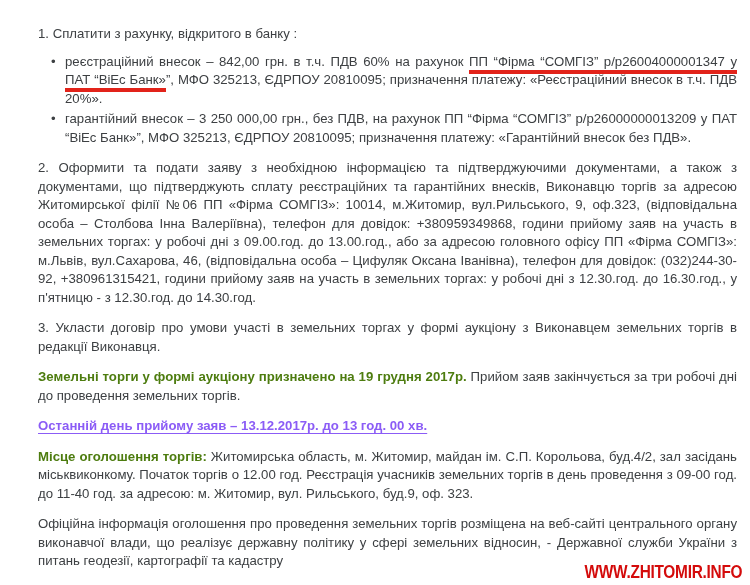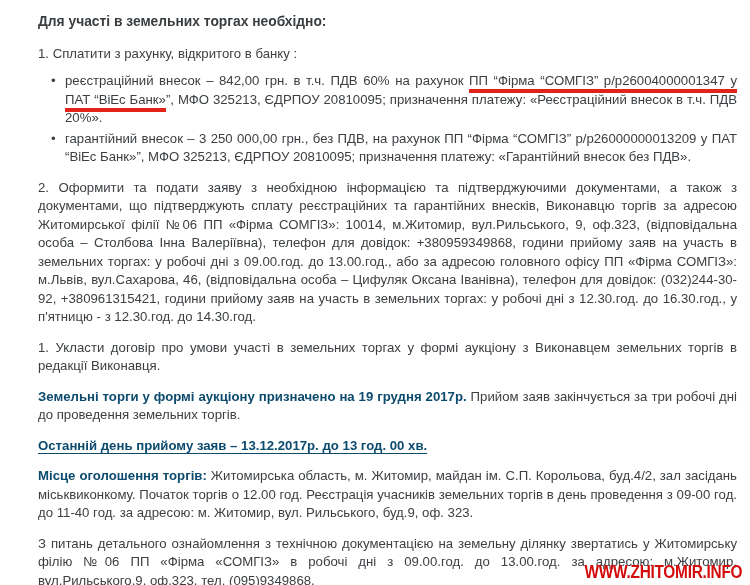--- a/index.html
+++ b/index.html
@@ -36,66 +36,64 @@
   }
   ul.payments li .bullet-dot {
     position:absolute;
     left:-14px; top:0;
     color:#3d4043;
   }
   .red-mark {
     border-bottom:4px solid #e2231a;
     padding-bottom:1px;
   }
-  b, .bold { font-weight:bold; color:#0c4a6e; }
+  b, .bold { font-weight:bold; color:#4d7c0f; }
   .deadline {
     font-weight:bold;
-    color:#0c4a6e;
+    color:#8b5cf6;
     text-decoration:underline;
     text-underline-offset:3px;
   }
   .watermark {
     position:absolute;
     right:8px; bottom:4px;
     font-weight:bold;
     font-size:17.5px;
     color:#d40b0b;
     letter-spacing:-0.3px;
     transform:scaleX(0.88);
     transform-origin:100% 50%;
     white-space:nowrap;
   }
 </style>
 </head>
 <body>
 
 <div class="page">
 
-  <p class="doc-heading">Для участі в земельних торгах необхідно:</p>
 
   <p class="step-intro">1. Сплатити з рахунку, відкритого в банку :</p>
 
   <ul class="payments">
     <li>
       <span class="bullet-dot">•</span><span>реєстраційний внесок – 842,00 грн. в т.ч. ПДВ 60% на рахунок </span><span class="red-mark">ПП “Фірма “СОМГІЗ” р/р26004000001347 у ПАТ “ВіЕс Банк»</span><span>”, МФО 325213, ЄДРПОУ 20810095; призначення платежу: «Реєстраційний внесок в т.ч. ПДВ 20%».</span>
     </li>
     <li>
       <span class="bullet-dot">•</span><span>гарантійний внесок – 3 250 000,00 грн., без ПДВ, на рахунок ПП “Фірма “СОМГІЗ” р/р26000000013209 у ПАТ “ВіЕс Банк»”, МФО 325213, ЄДРПОУ 20810095; призначення платежу: «Гарантійний внесок без ПДВ».</span>
     </li>
   </ul>
 
   <p>2. Оформити та подати заяву з необхідною інформацією та підтверджуючими документами, а також з документами, що підтверджують сплату реєстраційних та гарантійних внесків, Виконавцю торгів за адресою Житомирської філії №06 ПП «Фірма СОМГІЗ»: 10014, м.Житомир, вул.Рильського, 9, оф.323, (відповідальна особа – Столбова Інна Валеріївна), телефон для довідок: +380959349868, години прийому заяв на участь в земельних торгах: у робочі дні з 09.00.год. до 13.00.год., або за адресою головного офісу ПП «Фірма СОМГІЗ»: м.Львів, вул.Сахарова, 46, (відповідальна особа – Цифуляк Оксана Іванівна), телефон для довідок: (032)244-30-92, +380961315421, години прийому заяв на участь в земельних торгах: у робочі дні з 12.30.год. до 16.30.год., у п'ятницю - з 12.30.год. до 14.30.год.</p>
 
-  <p>1. Укласти договір про умови участі в земельних торгах у формі аукціону з Виконавцем земельних торгів в редакції Виконавця.</p>
+  <p>3. Укласти договір про умови участі в земельних торгах у формі аукціону з Виконавцем земельних торгів в редакції Виконавця.</p>
 
   <p><b>Земельні торги у формі аукціону призначено на 19 грудня 2017р.</b><span> Прийом заяв закінчується за три робочі дні до проведення земельних торгів.</span></p>
 
   <p><span class="deadline">Останній день прийому заяв – 13.12.2017р. до 13 год. 00 хв.</span></p>
 
   <p><b>Місце оголошення торгів:</b><span> Житомирська область, м. Житомир, майдан ім. С.П. Корольова, буд.4/2, зал засідань міськвиконкому. Початок торгів о 12.00 год. Реєстрація учасників земельних торгів в день проведення з 09-00 год. до 11-40 год. за адресою: м. Житомир, вул. Рильського, буд.9, оф. 323.</span></p>
 
-  <p>З питань детального ознайомлення з технічною документацією на земельну ділянку звертатись у Житомирську філію №06 ПП «Фірма «СОМГІЗ»  в робочі дні з 09.00.год. до 13.00.год. за адресою: м.Житомир, вул.Рильського,9, оф.323, тел. (095)9349868.</p>
 
   <p><span>Офіційна інформація оголошення про проведення земельних торгів розміщена на веб-сайті центрального органу виконавчої влади, що реалізує державну політику у сфері земельних відносин, - Державної служби України з питань геодезії, картографії та кадастру </span></p>
 
   <div class="watermark">WWW.ZHITOMIR.INFO</div>
 
 </div>
 
 </body></html>

